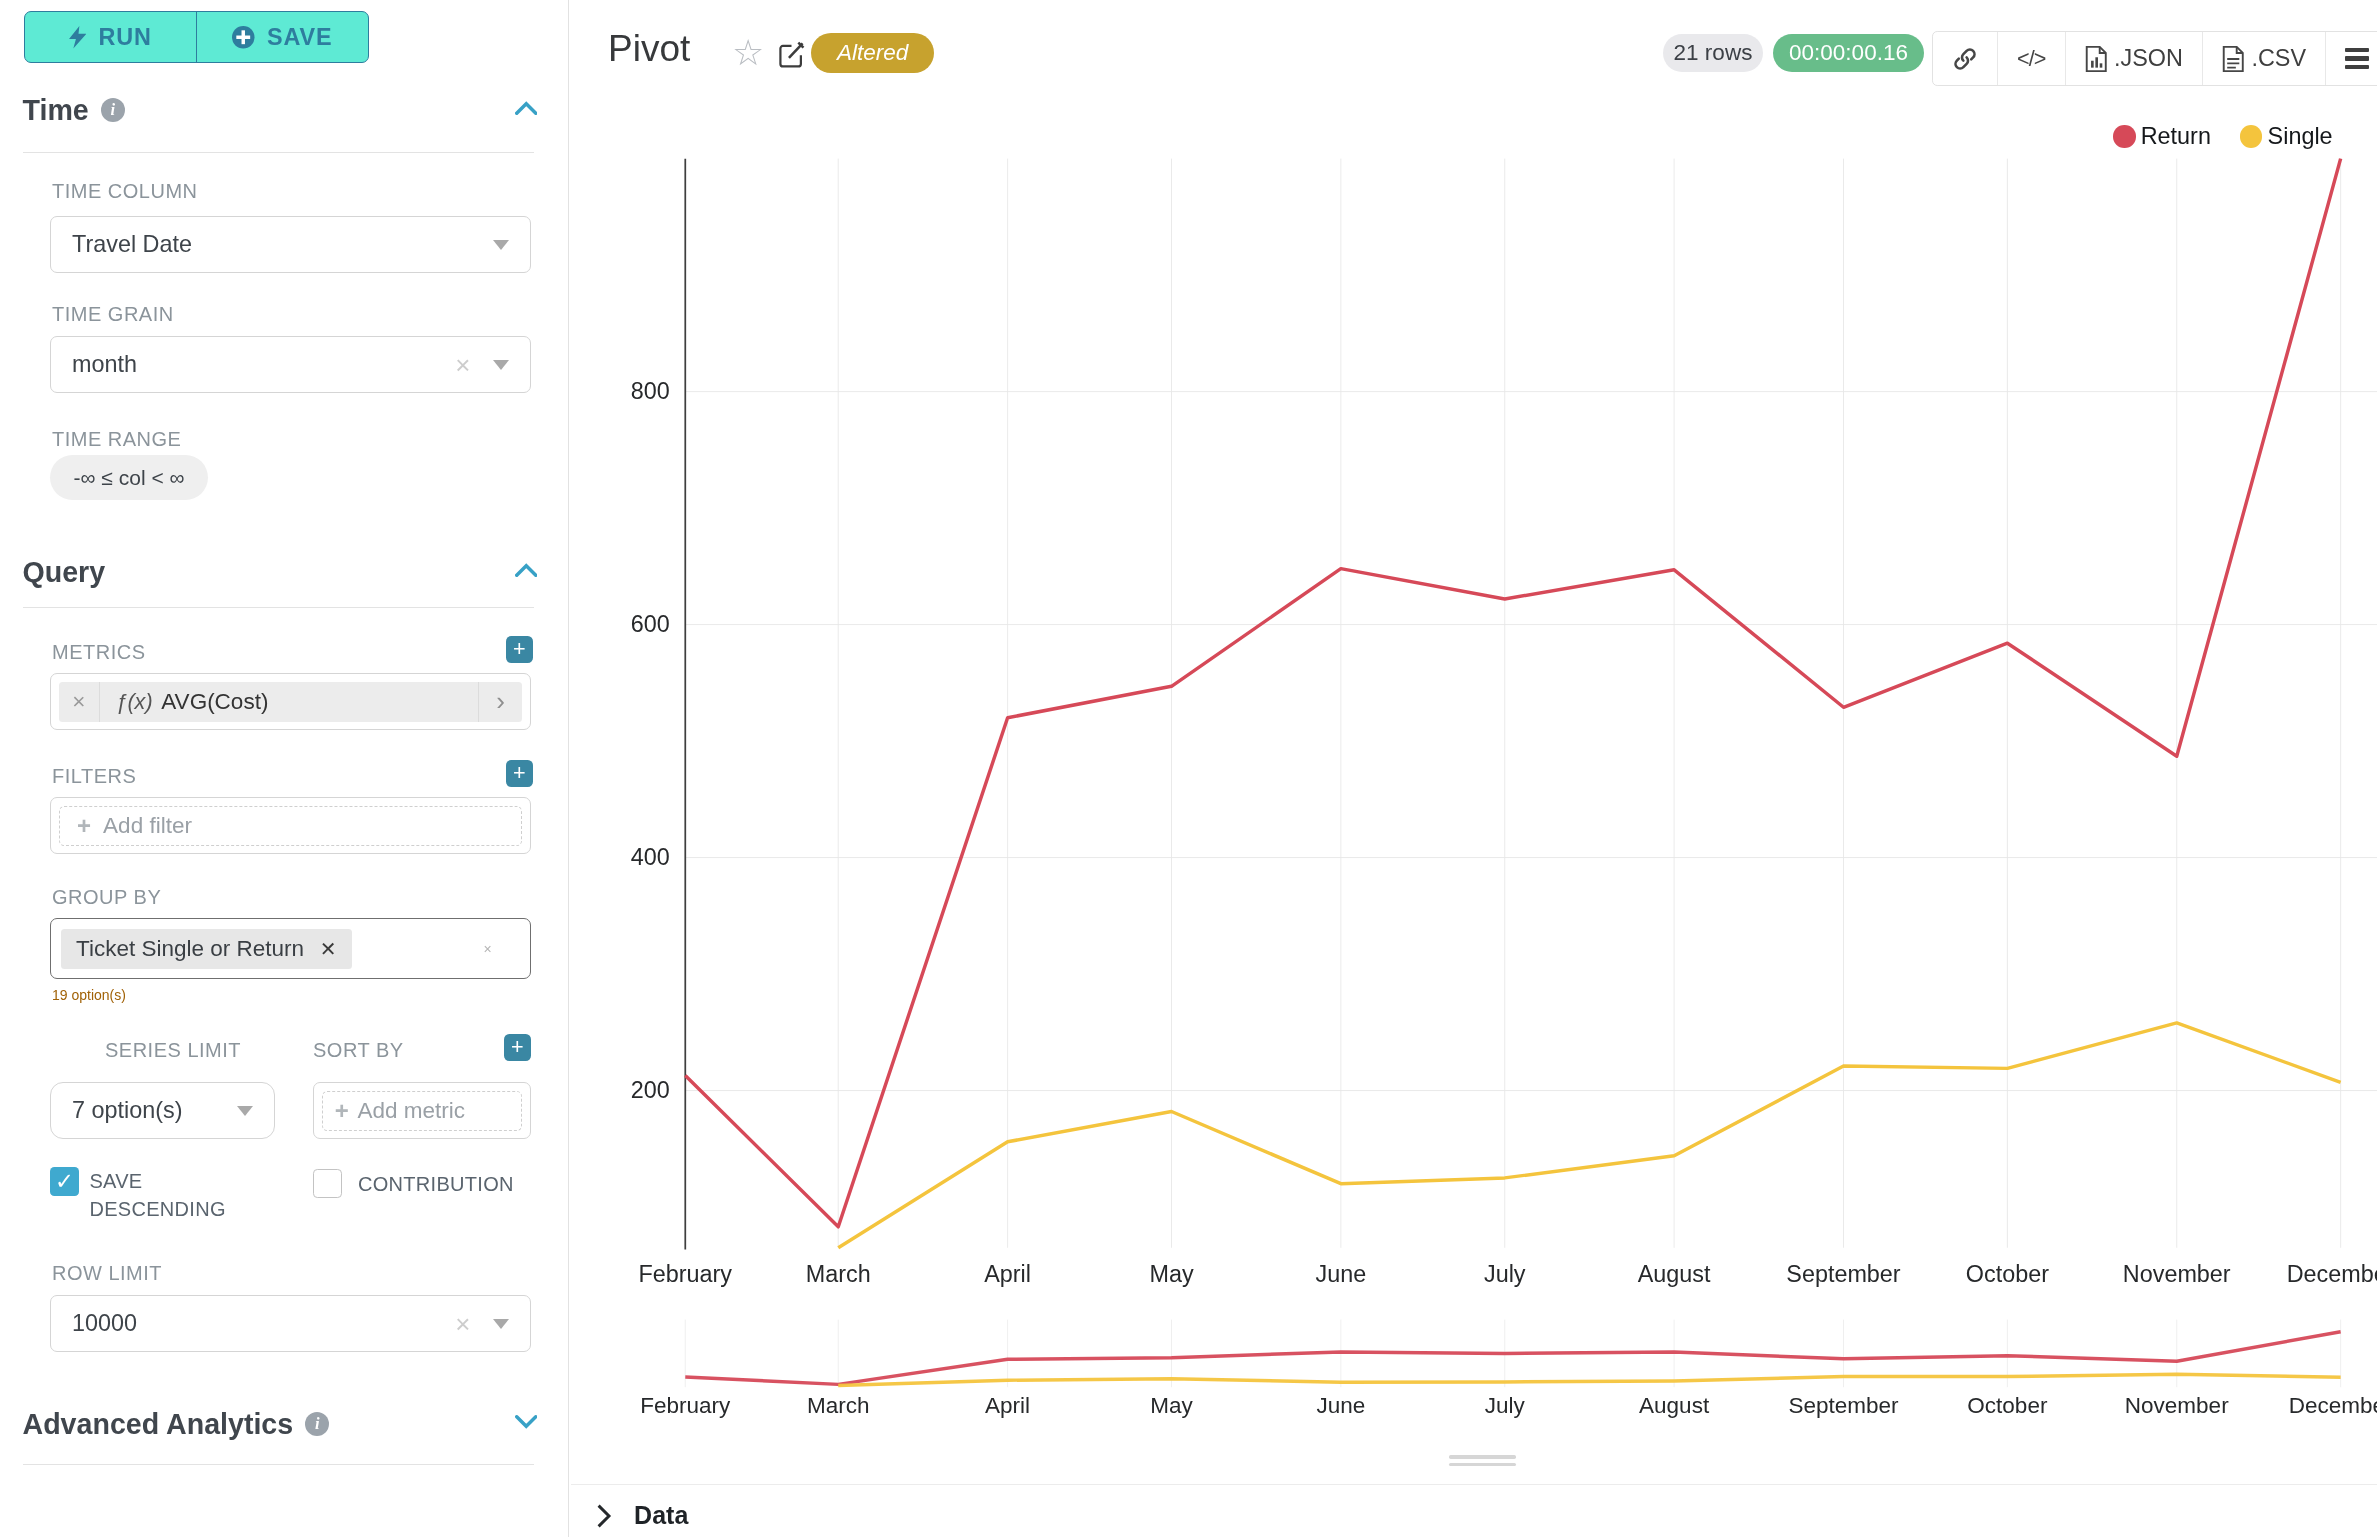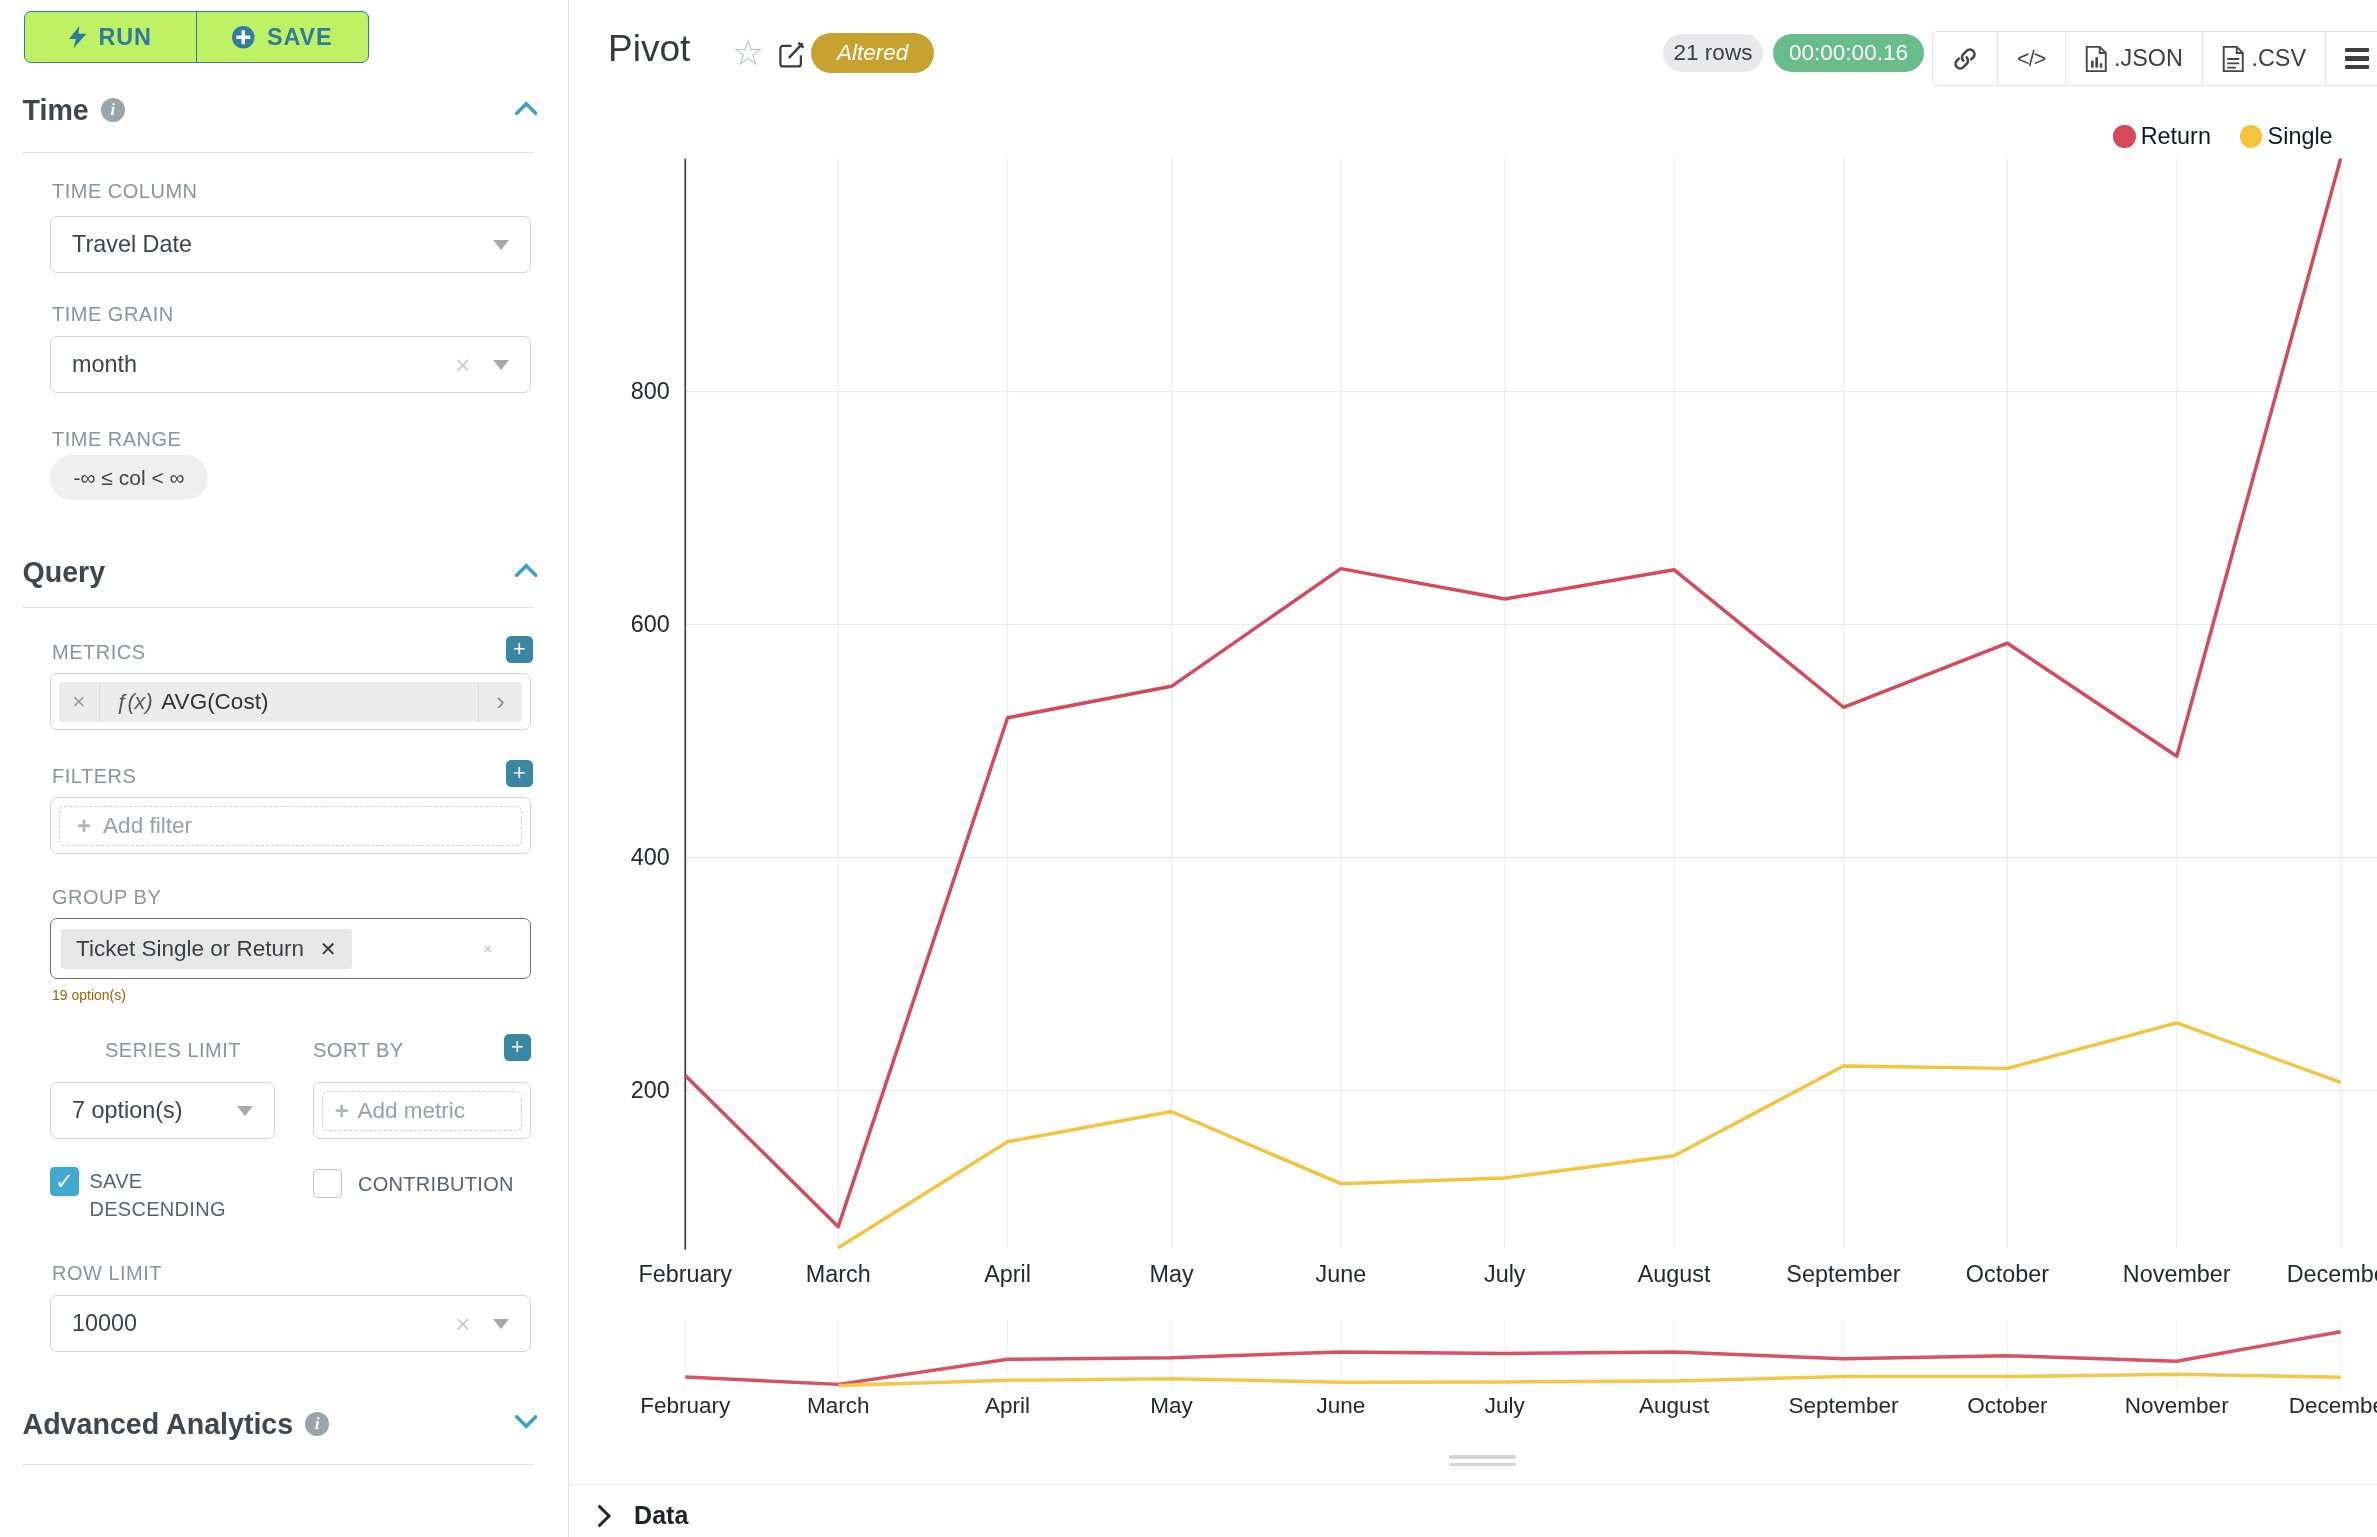--- a/index.html
+++ b/index.html
@@ -3,21 +3,21 @@
 <meta charset="utf-8">
 <style>
   html,body{margin:0;padding:0;background:#fff;}
   #app{position:relative;width:2377px;height:1538px;overflow:hidden;background:#fff;
        font-family:"Liberation Sans","DejaVu Sans",sans-serif;color:#3c4043;}
   .abs{position:absolute;}
   
   #sidebar{left:0;top:0;width:568px;height:1538px;background:#fff;}
   #sidebar-divider{left:568px;top:0;width:0.9px;height:1538px;background:#e2e2e2;}
   .btn-group{left:24px;top:11.3px;width:345px;height:52px;border:1.7px solid #2e7d9e;border-radius:7px;
-             display:flex;box-sizing:border-box;overflow:hidden;background:#bef264;justify-content:flex-end;}
+             display:flex;box-sizing:border-box;overflow:hidden;background:#5eead4;justify-content:flex-end;}
   .btn-half{flex:1;display:flex;align-items:center;justify-content:center;gap:12px;
             color:#2e7d9e;font-size:23.4px;font-weight:700;letter-spacing:0.9px;cursor:pointer;}
   .btn-half + .btn-half{border-left:1.7px solid #2e7d9e;}
   .section-head{left:22.5px;width:511px;height:42px;display:flex;align-items:center;gap:12px;}
   .section-title{font-size:28.6px;color:#40464d;font-weight:bold;}
   .info-dot{width:24px;height:24px;border-radius:50%;background:#9ba3ab;color:#fff;
             display:inline-flex;align-items:center;justify-content:center;
             font-size:16.5px;font-style:italic;font-family:"Liberation Serif","DejaVu Serif",serif;font-weight:700;}
   .chev{margin-left:auto;width:19px;height:19px;}
   .chev svg{display:block;}
@@ -45,21 +45,21 @@
                border-left:0.9px solid #dcdcdc;color:#8f8f8f;font-size:26px;}
   .dashed-inner{flex:1;height:40px;border:1.7px dashed #cfcfcf;border-radius:5.2px;box-sizing:border-box;
                 display:flex;align-items:center;color:#9aa0a6;font-size:22.5px;padding:0 17.3px;gap:12px;}
   .dashed-inner .plus{font-size:24px;font-weight:700;color:#b1b6ba;}
   .groupby-box{left:50px;width:481px;height:61px;border:1.7px solid #6f6f6f;border-radius:7px;
                box-sizing:border-box;background:#fff;display:flex;align-items:center;padding:0 17.3px 0 9.5px;}
   .tag{height:40px;background:#e7e7e7;border-radius:3.5px;display:flex;align-items:center;gap:15.6px;
        padding:0 15.6px;font-size:22.5px;color:#3a3f44;}
   .tag .tag-x{font-weight:700;font-size:20px;color:#3a3a3a;}
   .hint{left:52px;font-size:14px;color:#a16207;}
-  .half-select{width:225px;}
+  .half-select{width:225px;border-radius:13px;}
   .checkbox{width:29px;height:29px;border-radius:4.3px;box-sizing:border-box;}
   .checkbox.checked{background:#3fa9cf;color:#fff;display:flex;align-items:center;justify-content:center;font-size:22.5px;}
   .checkbox.unchecked{background:#fff;border:1.7px solid #c3c3c3;}
   .check-row{display:flex;align-items:flex-start;}
   .check-label{font-size:20px;color:#5a646e;letter-spacing:0.3px;line-height:28px;}
   
   .page-title{left:608px;top:28px;font-size:37px;color:#37393b;}
   .star{left:732px;top:35px;font-size:36px;color:#b9bdc2;line-height:1;}
   .edit-ic{left:777px;top:40px;}
   .badge{left:811px;top:33px;height:40px;padding:0 26px;border-radius:20px;background:#c7a22e;color:#fff;

